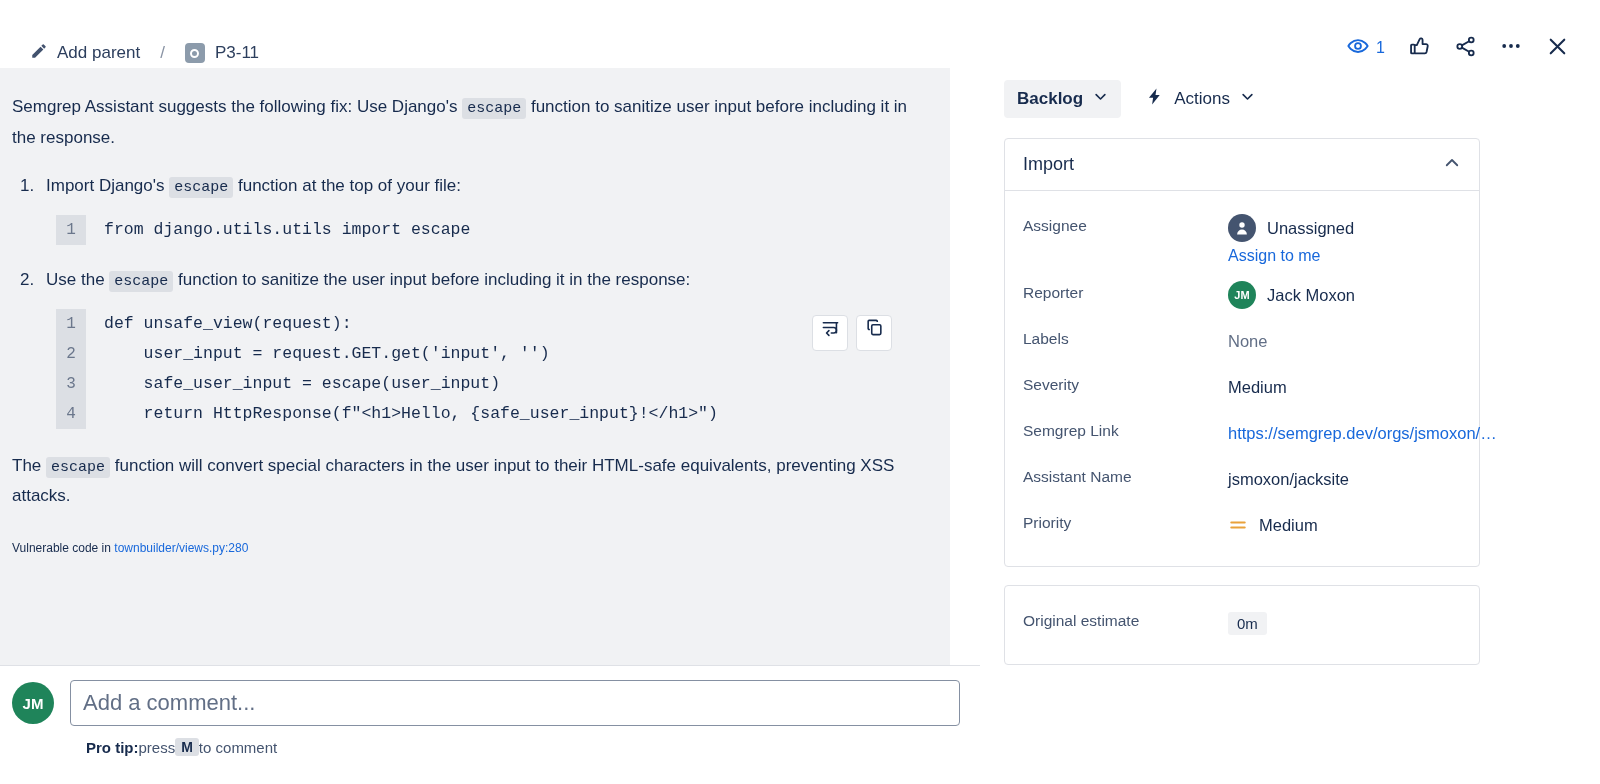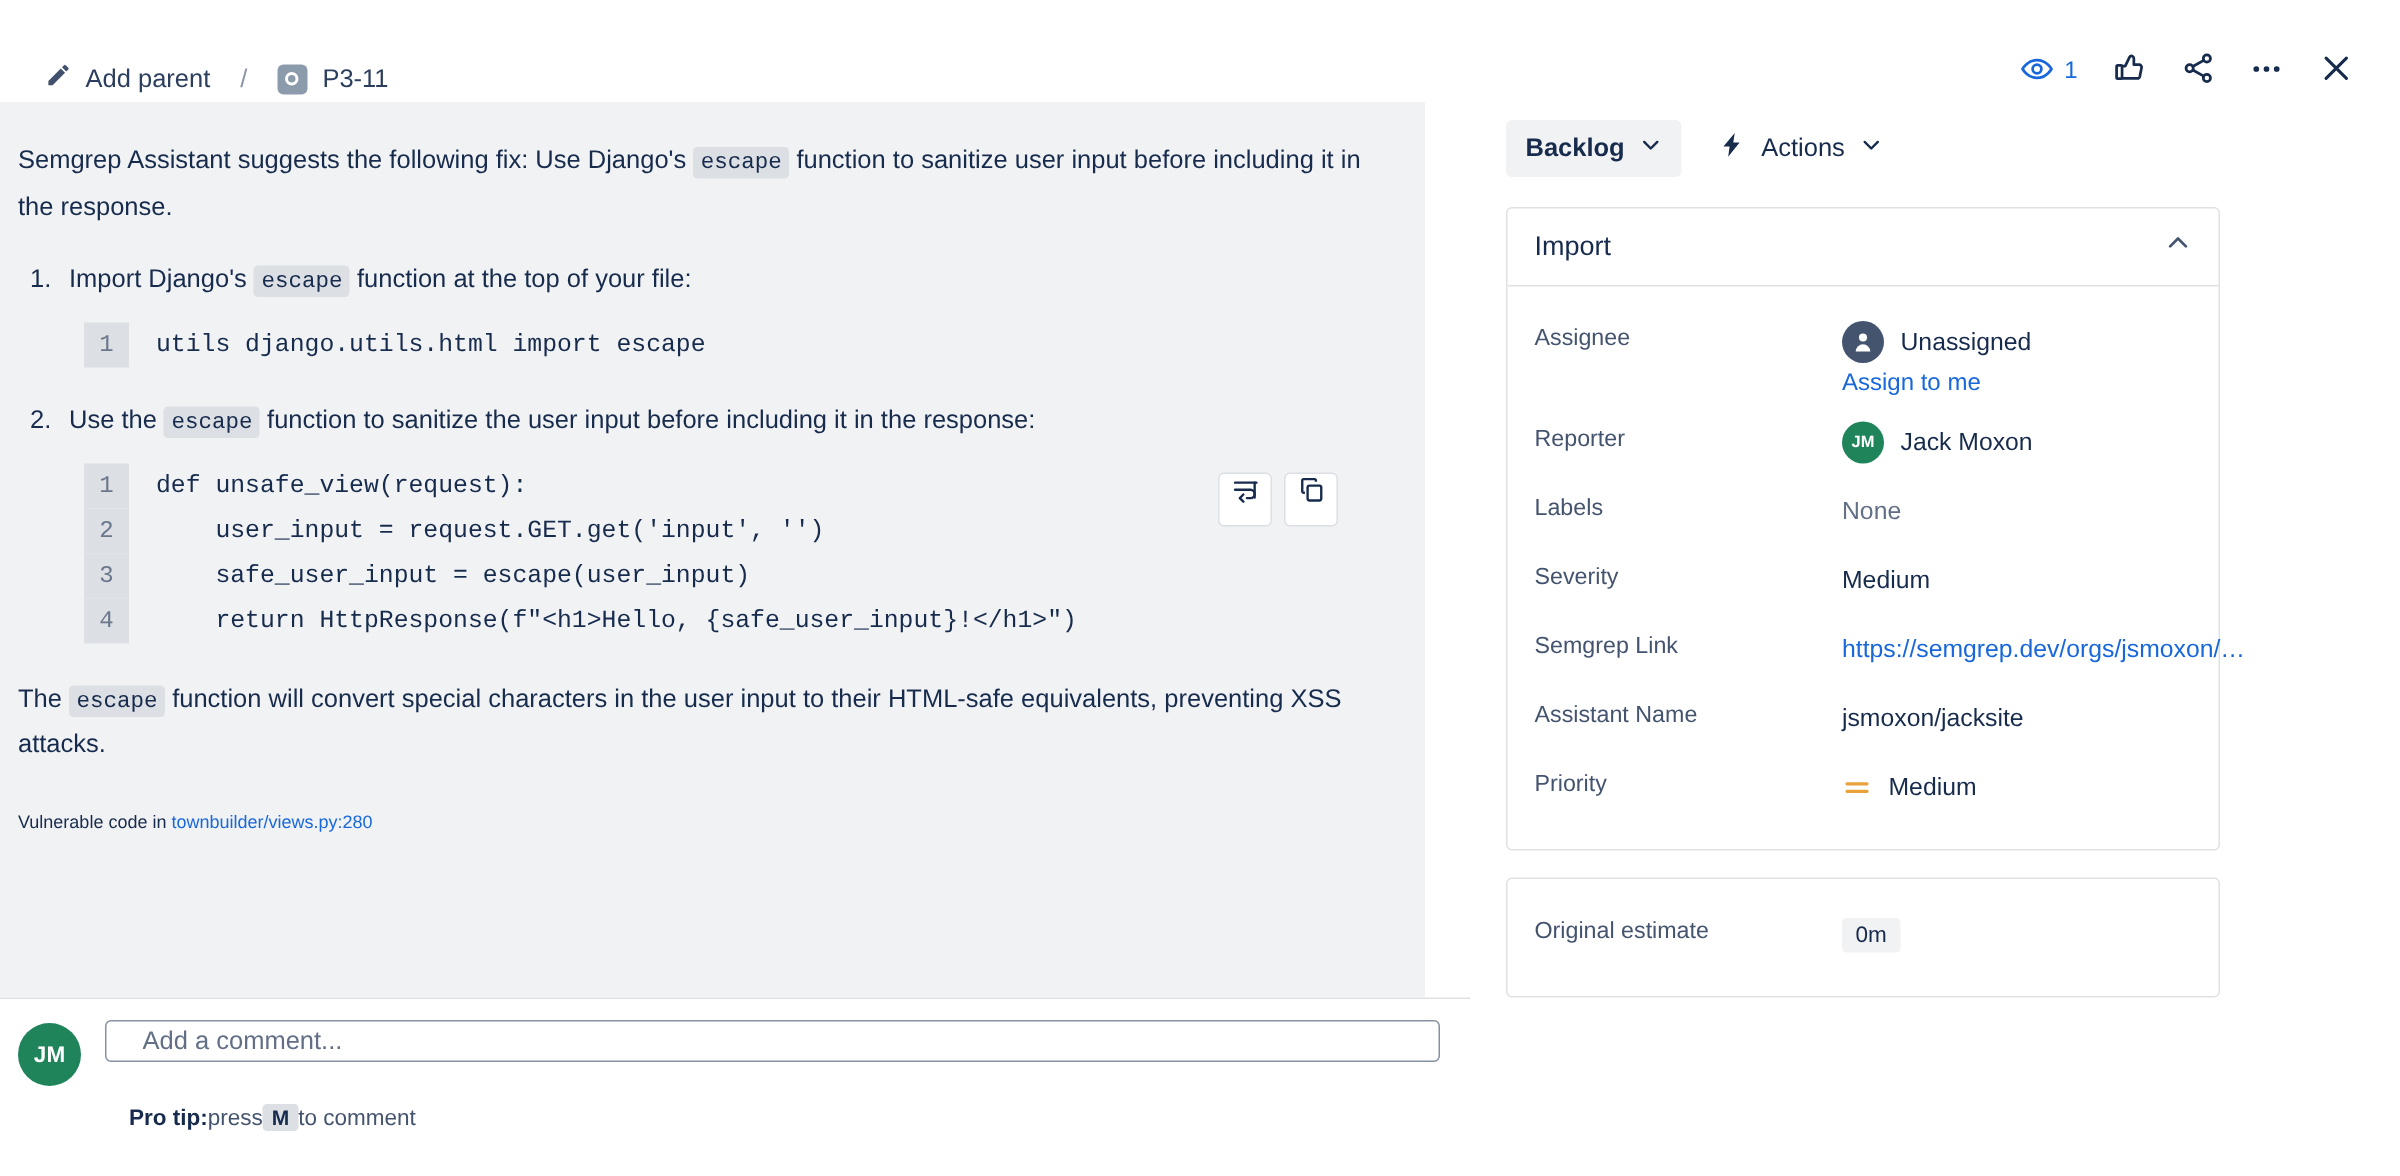--- a/index.html
+++ b/index.html
@@ -137,26 +137,26 @@
     width: 42px; height: 42px; border-radius: 50%;
     background: #1F845A;
     color: #ffffff;
     font-size: 15px; font-weight: 600;
     display: flex; align-items: center; justify-content: center;
     flex: 0 0 42px;
     margin-top: 2px;
   }
   .comment-input {
     flex: 1;
-    height: 28px;
+    height: 46px;
     border: 1.5px solid #8590A2;
     border-radius: 4px;
     background: #ffffff;
-    padding: 0 24px;
-    font-size: 17px;
+    padding: 0 12px;
+    font-size: 22px;
     color: #172B4D;
     font-family: "Liberation Sans", sans-serif;
     outline: none;
   }
   .comment-input::placeholder { color: #626F86; }
   .protip {
     margin-left: 74px; margin-top: 12px;
     font-size: 15px; color: #44546F;
     display: flex; align-items: center; gap: 0;
   }
@@ -323,21 +323,21 @@
 
   <p class="para"><span>Semgrep Assistant suggests the following fix: Use Django's </span><code class="inline">escape</code><span> function to sanitize user input before including it in the response.</span></p>
 
   <ol class="steps">
     <li>
       <span>Import Django's </span><code class="inline">escape</code><span> function at the top of your file:</span>
 
       <div class="codeblock">
         <div class="code-row">
           <div class="gutter">1</div>
-          <div class="codeline">utils django.utils.html import escape</div>
+          <div class="codeline">from django.utils.utils import escape</div>
         </div>
       </div>
     </li>
 
     <li>
       <span>Use the </span><code class="inline">escape</code><span> function to sanitize the user input before including it in the response:</span>
 
       <div class="codeblock">
         <div class="code-actions">
           <div class="code-btn">

